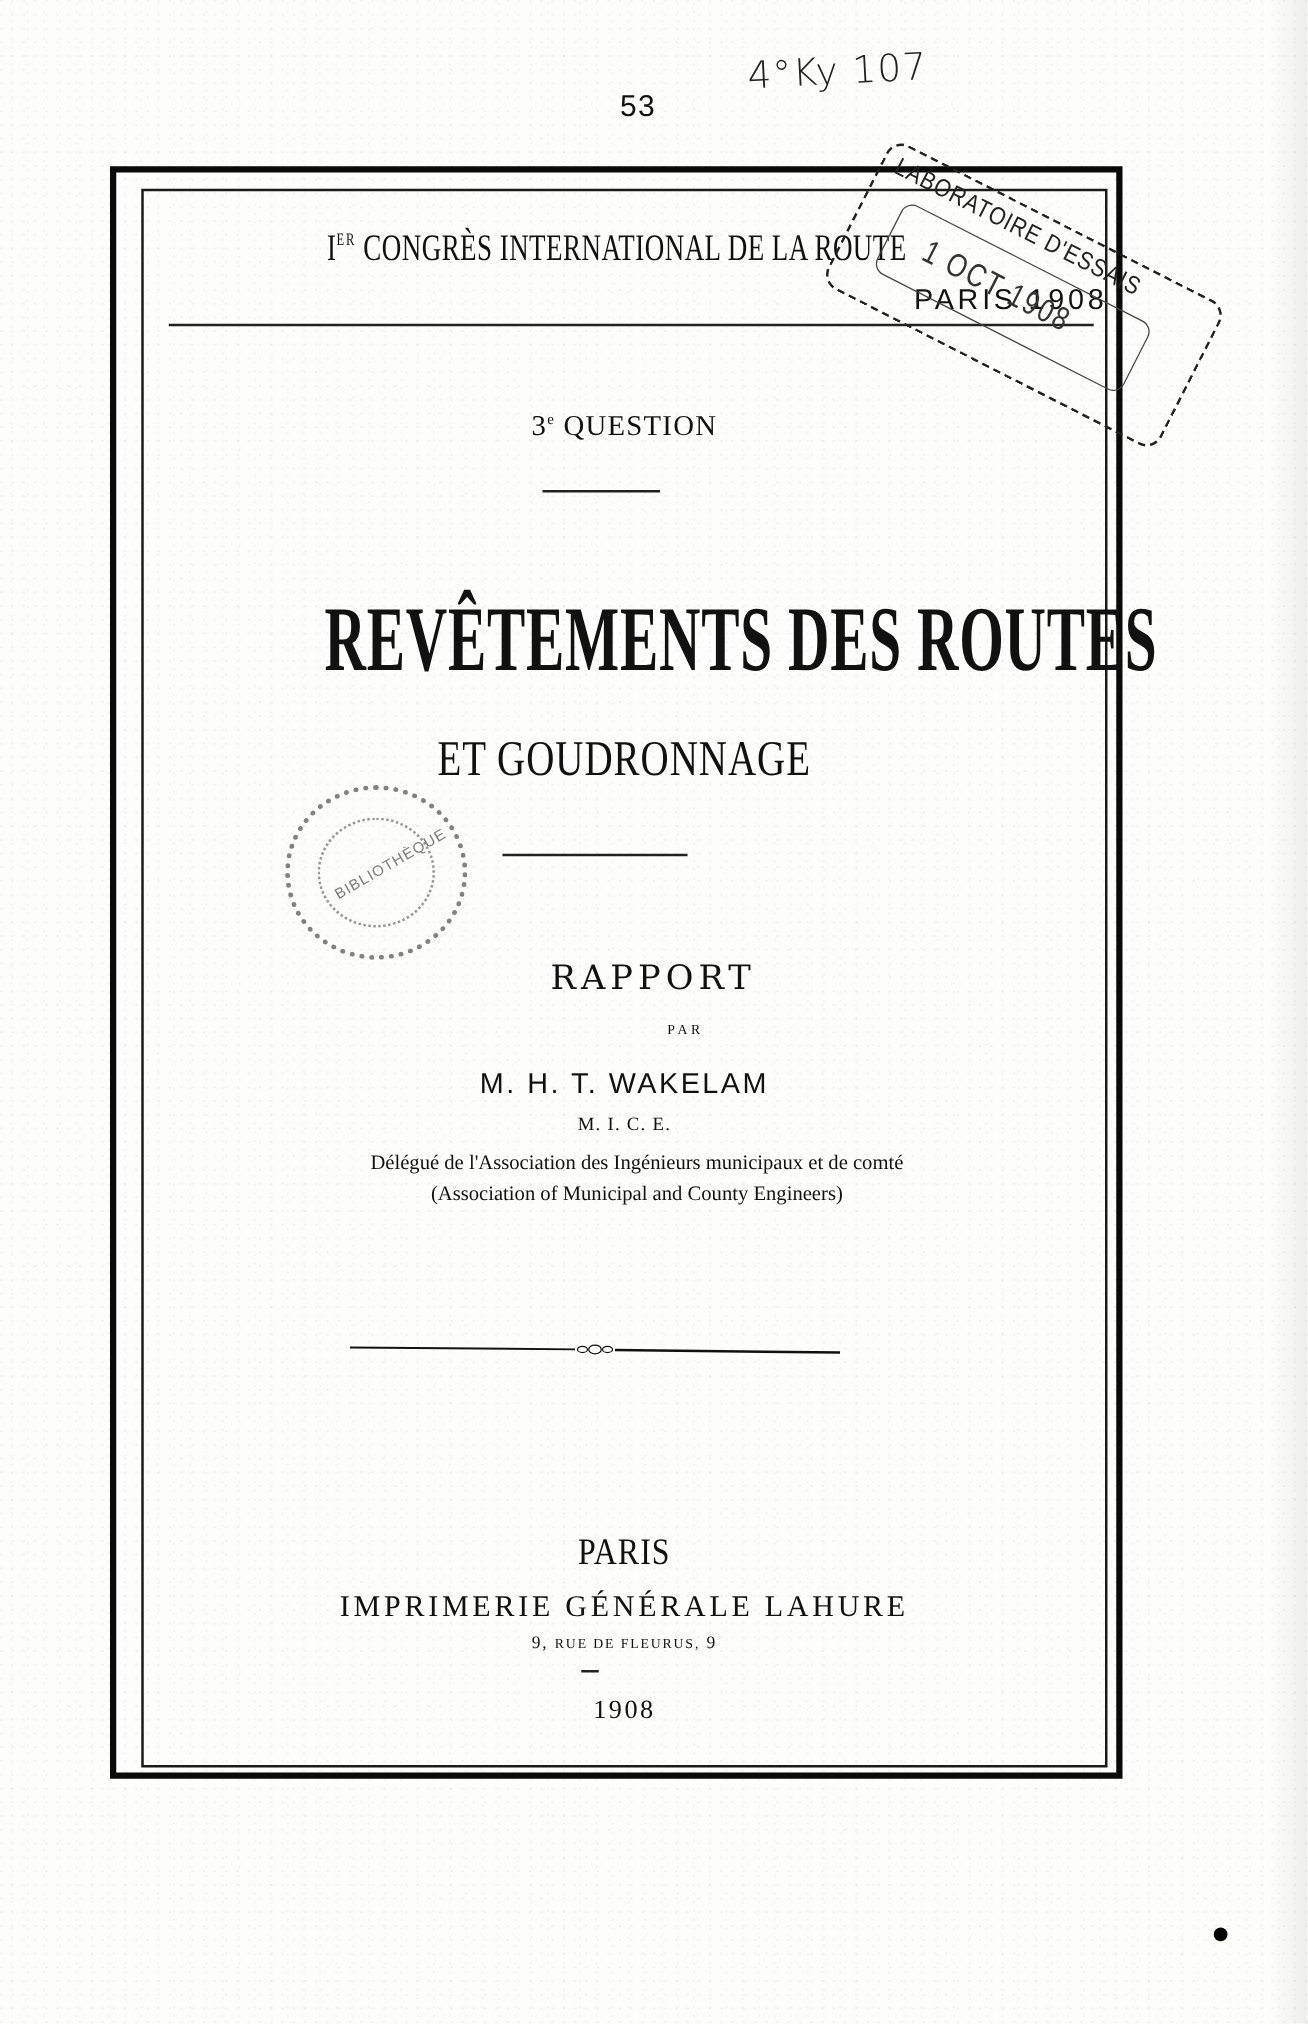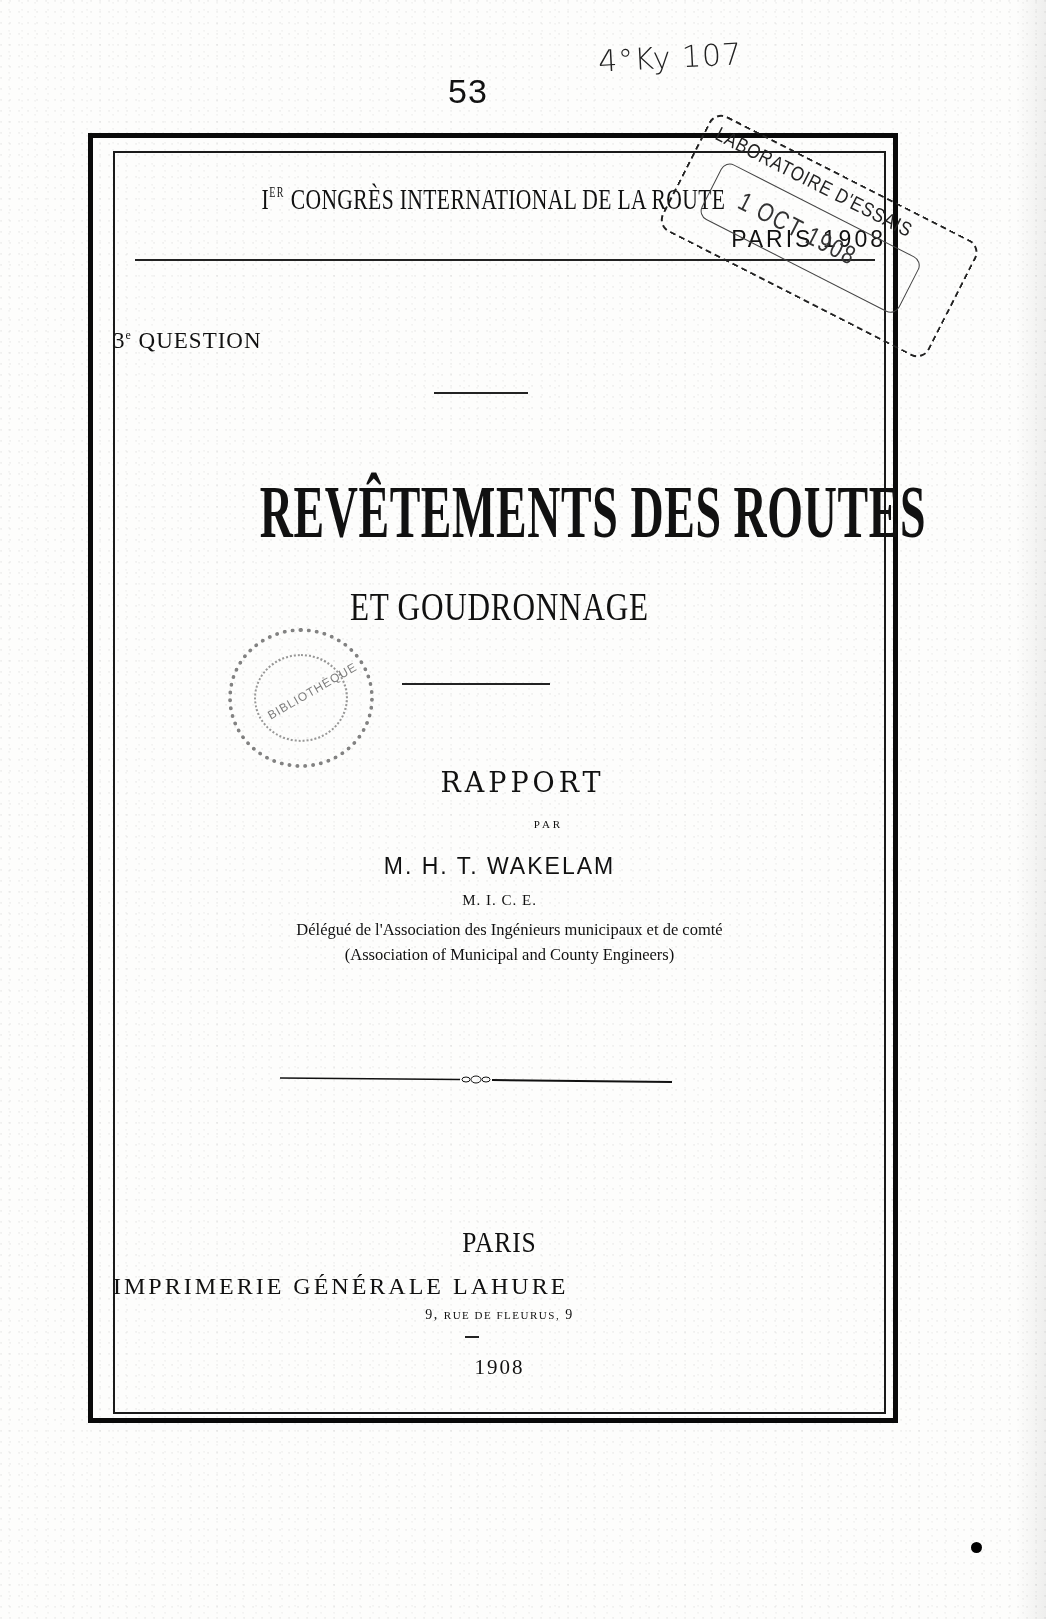--- a/index.html
+++ b/index.html
@@ -14,21 +14,21 @@
       background-image:
         radial-gradient(circle at 12% 8%, rgba(0,0,0,0.05) 0.6px, transparent 1.2px),
         radial-gradient(circle at 70% 40%, rgba(0,0,0,0.04) 0.6px, transparent 1.2px);
       background-size: 9px 11px, 13px 7px;
     }
     .right-edge {
       position: absolute; right: 0; top: 0; width: 30px; height: 100%;
       background: linear-gradient(to right, rgba(0,0,0,0) 0%, rgba(0,0,0,0.06) 100%);
     }
     .page-number {
-      position: absolute; left: 448px; top: 72px; font-size: 34px;
+      position: absolute; left: 496px; top: 72px; font-size: 24px;
       font-family: "Liberation Sans", "DejaVu Sans", sans-serif; letter-spacing: 1px;
     }
     .handwritten {
       position: absolute; left: 598px; top: 40px; font-size: 30px;
       font-family: "DejaVu Sans", sans-serif; font-weight: 300;
       transform: rotate(-3deg); letter-spacing: 1px; color: #222;
     }
     .frame-outer {
       position: absolute; left: 88px; top: 133px; width: 810px; height: 1290px;
       border: 5px solid #0a0a0a; box-sizing: border-box;
@@ -46,21 +46,21 @@
     .congress sup { font-size: 14px; vertical-align: 12px; letter-spacing: 2px; }
     .congress-sub {
       position: absolute; left: 113px; width: 773px; top: 226px; text-align: right;
       font-size: 23px; letter-spacing: 3px;
       font-family: "Liberation Sans", "DejaVu Sans", sans-serif;
     }
     .header-rule {
       position: absolute; left: 135px; top: 259px; width: 740px; height: 2px; background: #222;
     }
     .question {
-      position: absolute; left: 113px; width: 773px; top: 328px; 
+      position: absolute; left: 113px; width: 773px; top: 328px; text-align: center;
       font-size: 23px; letter-spacing: 1px;
     }
     .question sup { font-size: 12px; vertical-align: 9px; }
     .short-rule { position: absolute; height: 1.5px; background: #222; }
     .title {
       position: absolute; left: 113px; width: 773px; top: 470px; text-align: center;
       font-size: 74px; font-weight: 700; letter-spacing: 1px; white-space: nowrap;
       transform: scaleX(0.62); transform-origin: 386px 0; font-family: "Liberation Serif", serif;
     }
     .subtitle {
@@ -92,21 +92,21 @@
     .delegate { top: 920px; }
     .association { top: 945px; }
     .ornament {
       position: absolute; left: 280px; top: 1072px; width: 392px; height: 14px;
     }
     .publisher-city {
       position: absolute; left: 113px; width: 773px; top: 1225px; text-align: center;
       font-size: 30px; letter-spacing: 1px; transform: scaleX(0.85); transform-origin: 386px 0;
     }
     .publisher-name {
-      position: absolute; left: 113px; width: 773px; top: 1273px; text-align: left;
+      position: absolute; left: 113px; width: 773px; top: 1273px; text-align: center;
       font-size: 24px; letter-spacing: 3px; white-space: nowrap;
     }
     .publisher-address {
       position: absolute; left: 113px; width: 773px; top: 1307px; text-align: center;
       font-size: 14px; letter-spacing: 1.5px;
     }
     .publisher-address .sc { font-size: 11px; margin-top: 29px; }
     .year {
       position: absolute; left: 113px; width: 773px; top: 1355px; text-align: center;
       font-size: 21px; letter-spacing: 2px;

